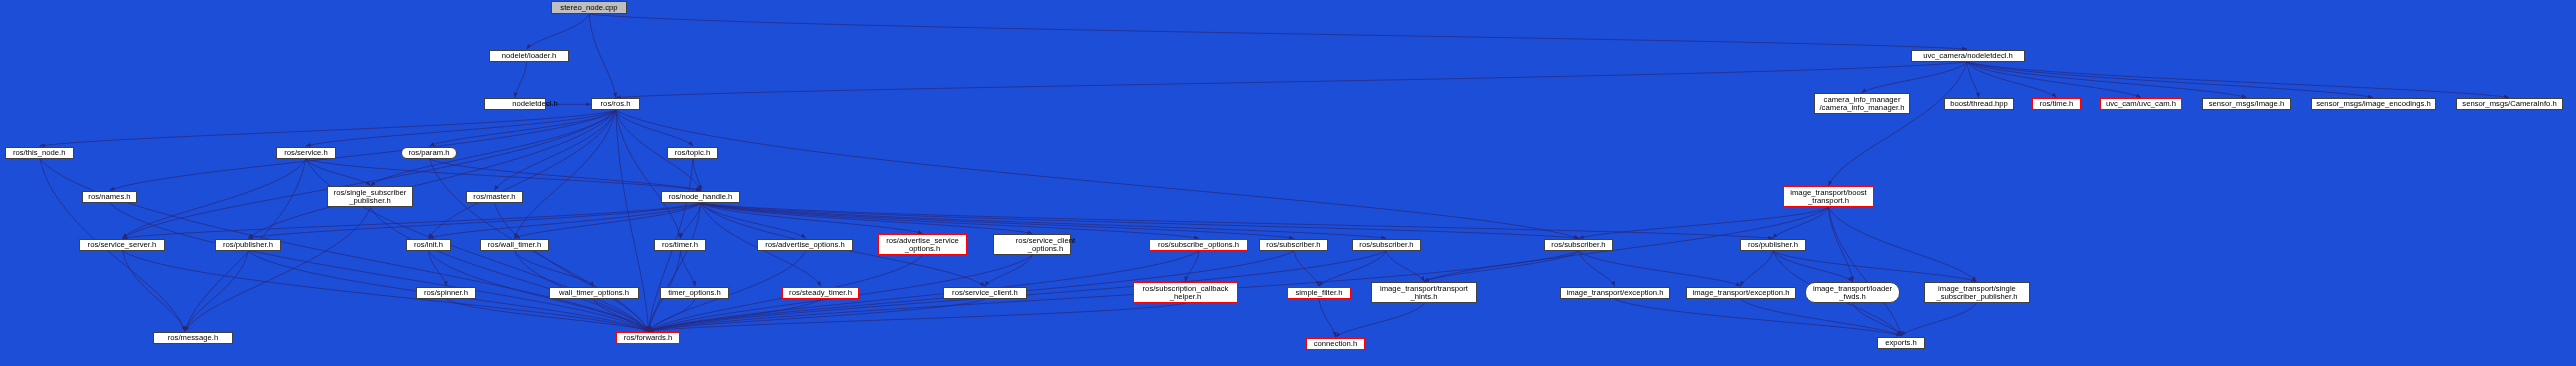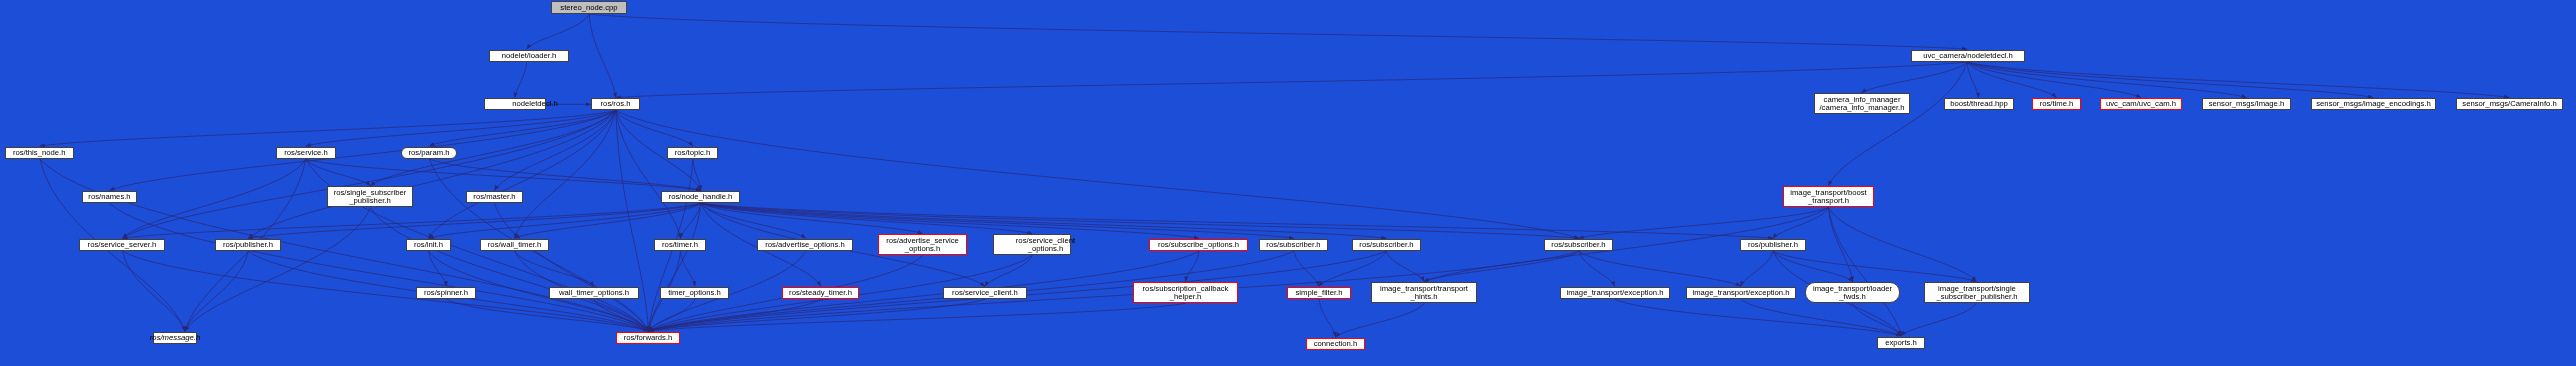--- a/index.html
+++ b/index.html
@@ -202,19 +202,19 @@
 _helper.h</span></div>
       <div class="node red" style="left: 1287px; top: 287px; width: 64px; height: 12.4px;"><span class="lbl">simple_filter.h</span></div>
       <div class="node thick" style="left: 1371px; top: 282px; width: 106px; height: 21px;"><span class="lbl">image_transport/transport
 _hints.h</span></div>
       <div class="node thick" style="left: 1560px; top: 287px; width: 110px; height: 12.4px;"><span class="lbl">image_transport/exception.h</span></div>
       <div class="node thick" style="left: 1686px; top: 287px; width: 110px; height: 12.4px;"><span class="lbl">image_transport/exception.h</span></div>
       <div class="node thick" style="left: 1805px; top: 282px; width: 95px; height: 21px; border-radius: 10px;"><span class="lbl">image_transport/loader
 _fwds.h</span></div>
       <div class="node thick" style="left: 1924px; top: 282px; width: 106px; height: 21px;"><span class="lbl">image_transport/single
 _subscriber_publisher.h</span></div>
-      <div class="node thick" style="left: 153px; top: 332px; width: 44px; height: 12.4px; font-style: italic;"><span class="lbl">ros/message.h</span></div>
+      <div class="node thick" style="left: 153px; top: 332px; width: 80px; height: 12.4px;"><span class="lbl">ros/message.h</span></div>
       <div class="node red" style="left: 616px; top: 332px; width: 64px; height: 12.4px;"><span class="lbl">ros/forwards.h</span></div>
       <div class="node red" style="left: 1306px; top: 338px; width: 59px; height: 12.4px;"><span class="lbl">connection.h</span></div>
       <div class="node thick" style="left: 1877px; top: 337px; width: 48px; height: 12.4px;"><span class="lbl">exports.h</span></div>
     </div>
 </div>
 
 
 </body></html>

